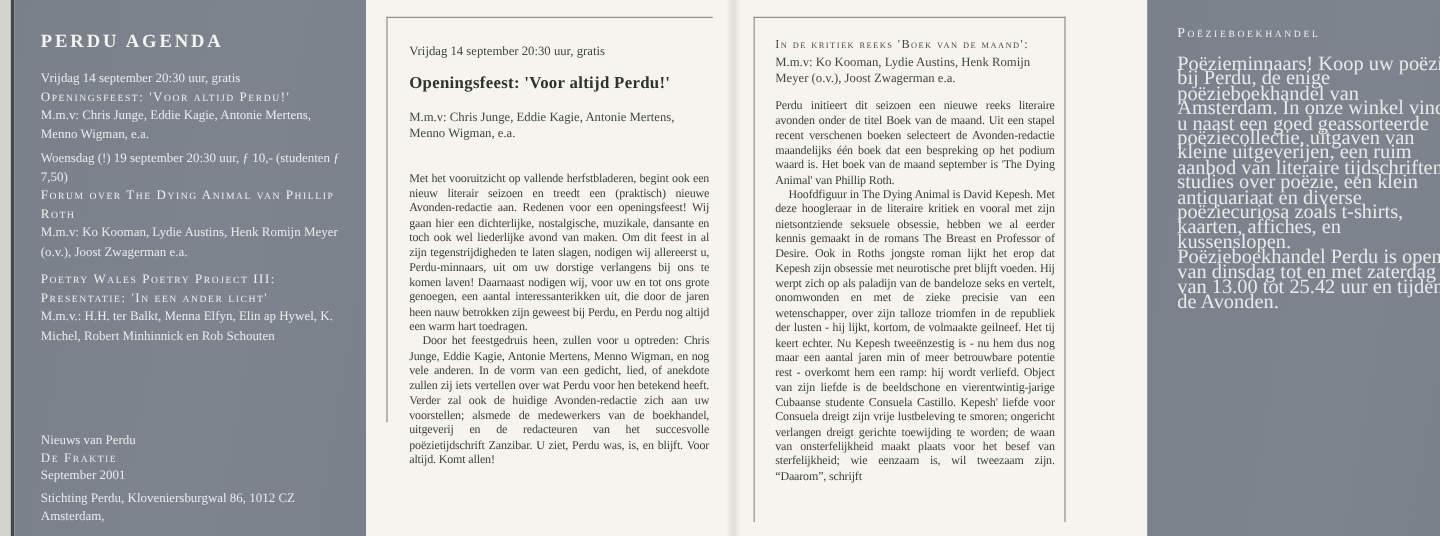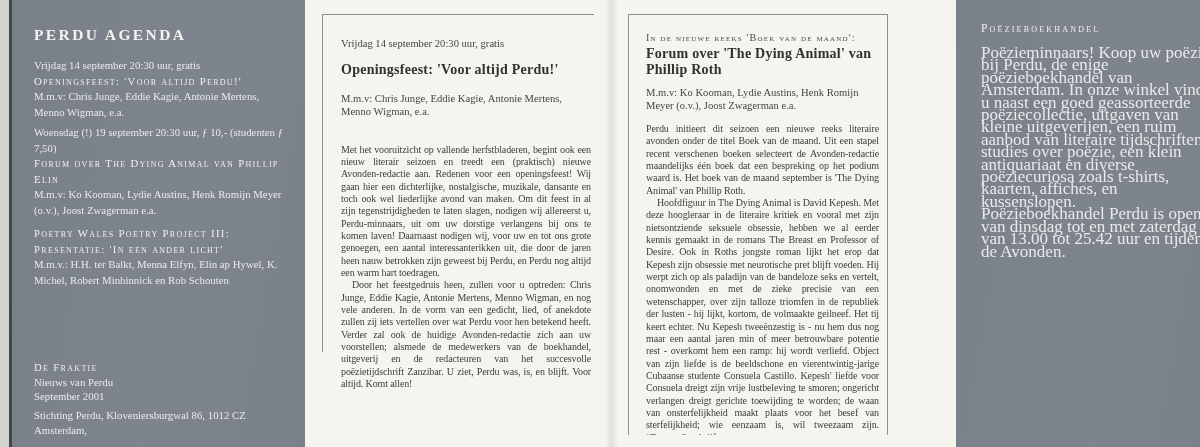--- a/index.html
+++ b/index.html
@@ -91,33 +91,33 @@
     <h1>PERDU AGENDA</h1>
 
     <section class="event">
       <p class="ln">Vrijdag 14 september 20:30 uur, gratis</p>
       <p class="ln sc title">Openingsfeest: 'Voor altijd Perdu!'</p>
       <p class="ln">M.m.v: Chris Junge, Eddie Kagie, Antonie Mertens, Menno Wigman, e.a.</p>
     </section>
 
     <section class="event e2">
       <p class="ln">Woensdag (!) 19 september 20:30 uur, ƒ 10,- (studenten ƒ 7,50)</p>
-      <p class="ln sc title">Forum over The Dying Animal van Phillip Elin</p>
+      <p class="ln sc title">Forum over The Dying Animal van Phillip Roth</p>
       <p class="ln">M.m.v: Ko Kooman, Lydie Austins, Henk Romijn Meyer (o.v.), Joost Zwagerman e.a.</p>
     </section>
 
     <section class="event">
       <p class="ln sc title">Poetry Wales Poetry Project III:</p>
       <p class="ln sc title">Presentatie: 'In een ander licht'</p>
       <p class="ln">M.m.v.: H.H. ter Balkt, Menna Elfyn, Elin ap Hywel, K. Michel, Robert Minhinnick en Rob Schouten</p>
     </section>
 
     <section class="colophon">
+      <p class="ln">Nieuws van Perdu</p>
       <p class="ln sc">De Fraktie</p>
-      <p class="ln">Nieuws van Perdu</p>
       <p class="ln">September 2001</p>
     </section>
 
     <section class="address">
       <p class="ln">Stichting Perdu, Kloveniersburgwal 86, 1012 CZ Amsterdam,</p>
 
     </section>
   </aside>
 
   <main class="white-area">
@@ -126,22 +126,21 @@
       <p class="date">Vrijdag 14 september 20:30 uur, gratis</p>
       <h2>Openingsfeest: 'Voor altijd Perdu!'</h2>
       <p class="lineup">M.m.v: Chris Junge, Eddie Kagie, Antonie Mertens, Menno Wigman, e.a.</p>
       <p class="body">Met het vooruitzicht op vallende herfstbladeren, begint ook een nieuw literair seizoen en treedt een (praktisch) nieuwe Avonden-redactie aan. Redenen voor een openingsfeest! Wij gaan hier een dichterlijke, nostalgische, muzikale, dansante en toch ook wel liederlijke avond van maken. Om dit feest in al zijn tegenstrijdigheden te laten slagen, nodigen wij allereerst u, Perdu-minnaars, uit om uw dorstige verlangens bij ons te komen laven! Daarnaast nodigen wij, voor uw en tot ons grote genoegen, een aantal interessanterikken uit, die door de jaren heen nauw betrokken zijn geweest bij Perdu, en Perdu nog altijd een warm hart toedragen.</p>
       <p class="body indent">Door het feestgedruis heen, zullen voor u optreden: Chris Junge, Eddie Kagie, Antonie Mertens, Menno Wigman, en nog vele anderen. In de vorm van een gedicht, lied, of anekdote zullen zij iets vertellen over wat Perdu voor hen betekend heeft. Verder zal ook de huidige Avonden-redactie zich aan uw voorstellen; alsmede de medewerkers van de boekhandel, uitgeverij en de redacteuren van het succesvolle poëzietijdschrift Zanzibar. U ziet, Perdu was, is, en blijft. Voor altijd. Komt allen!</p>
     </article>
 
     <div class="fold"></div>
 
     <article class="panel panel-b">
-      <p class="series">In de nieuwe reeks 'Boek van de maand':</p>
-      <h2>Forum over 'The Dying Animal' van Phillip Roth</h2>
+      <p class="series">In de kritiek reeks 'Boek van de maand':</p>
       <p class="lineup">M.m.v: Ko Kooman, Lydie Austins, Henk Romijn Meyer (o.v.), Joost Zwagerman e.a.</p>
       <p class="body">Perdu initieert dit seizoen een nieuwe reeks literaire avonden onder de titel Boek van de maand. Uit een stapel recent verschenen boeken selecteert de Avonden-redactie maandelijks één boek dat een bespreking op het podium waard is. Het boek van de maand september is 'The Dying Animal' van Phillip Roth.</p>
       <p class="body indent">Hoofdfiguur in The Dying Animal is David Kepesh. Met deze hoogleraar in de literaire kritiek en vooral met zijn nietsontziende seksuele obsessie, hebben we al eerder kennis gemaakt in de romans The Breast en Professor of Desire. Ook in Roths jongste roman lijkt het erop dat Kepesh zijn obsessie met neurotische pret blijft voeden. Hij werpt zich op als paladijn van de bandeloze seks en vertelt, onomwonden en met de zieke precisie van een wetenschapper, over zijn talloze triomfen in de republiek der lusten - hij lijkt, kortom, de volmaakte geilneef. Het tij keert echter. Nu Kepesh tweeënzestig is - nu hem dus nog maar een aantal jaren min of meer betrouwbare potentie rest - overkomt hem een ramp: hij wordt verliefd. Object van zijn liefde is de beeldschone en vierentwintig-jarige Cubaanse studente Consuela Castillo. Kepesh' liefde voor Consuela dreigt zijn vrije lustbeleving te smoren; ongericht verlangen dreigt gerichte toewijding te worden; de waan van onsterfelijkheid maakt plaats voor het besef van sterfelijkheid; wie eenzaam is, wil tweezaam zijn. “Daarom”, schrijft</p>
     </article>
 
   </main>
 
   <aside class="col bookshop">
     <h1>Poëzieboekhandel</h1>
     <p>Poëzieminnaars! Koop uw poëzie bij Perdu, de enige poëzieboekhandel van Amsterdam. In onze winkel vindt u naast een goed geassorteerde poëziecollectie, uitgaven van kleine uitgeverijen, een ruim aanbod van literaire tijdschriften, studies over poëzie, een klein antiquariaat en diverse poëziecuriosa zoals t-shirts, kaarten, affiches, en kussenslopen.</p>

